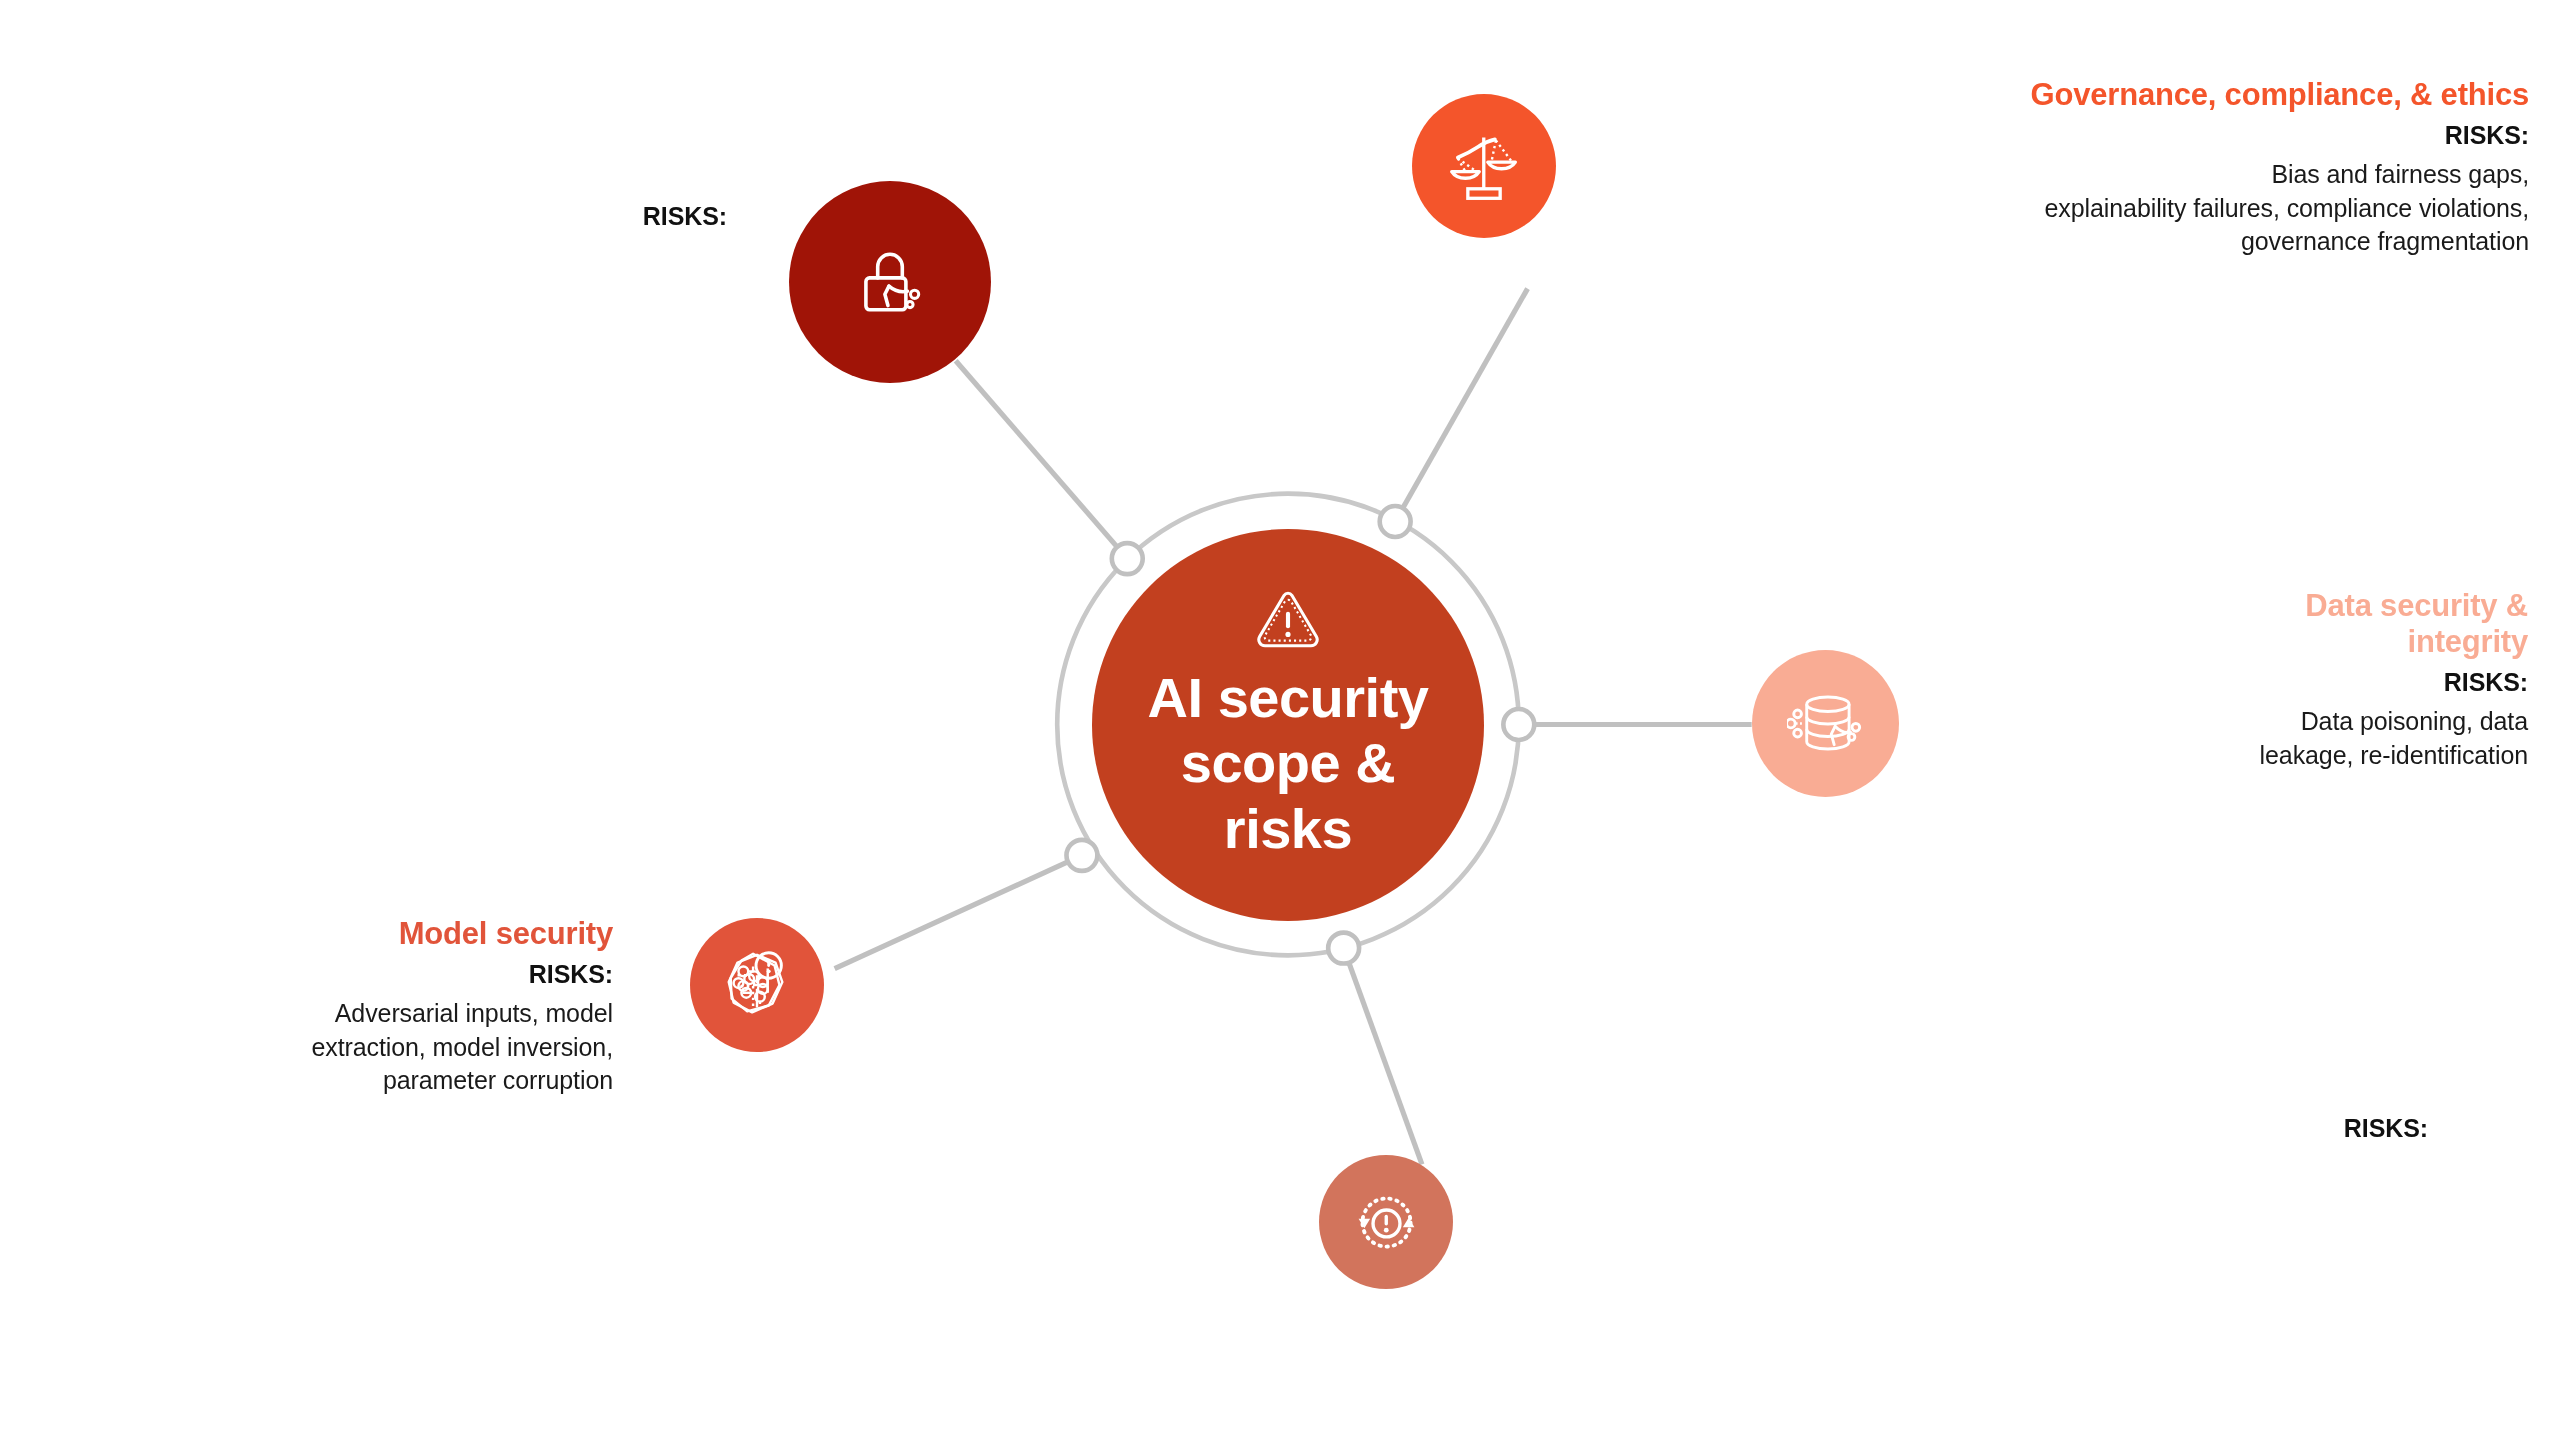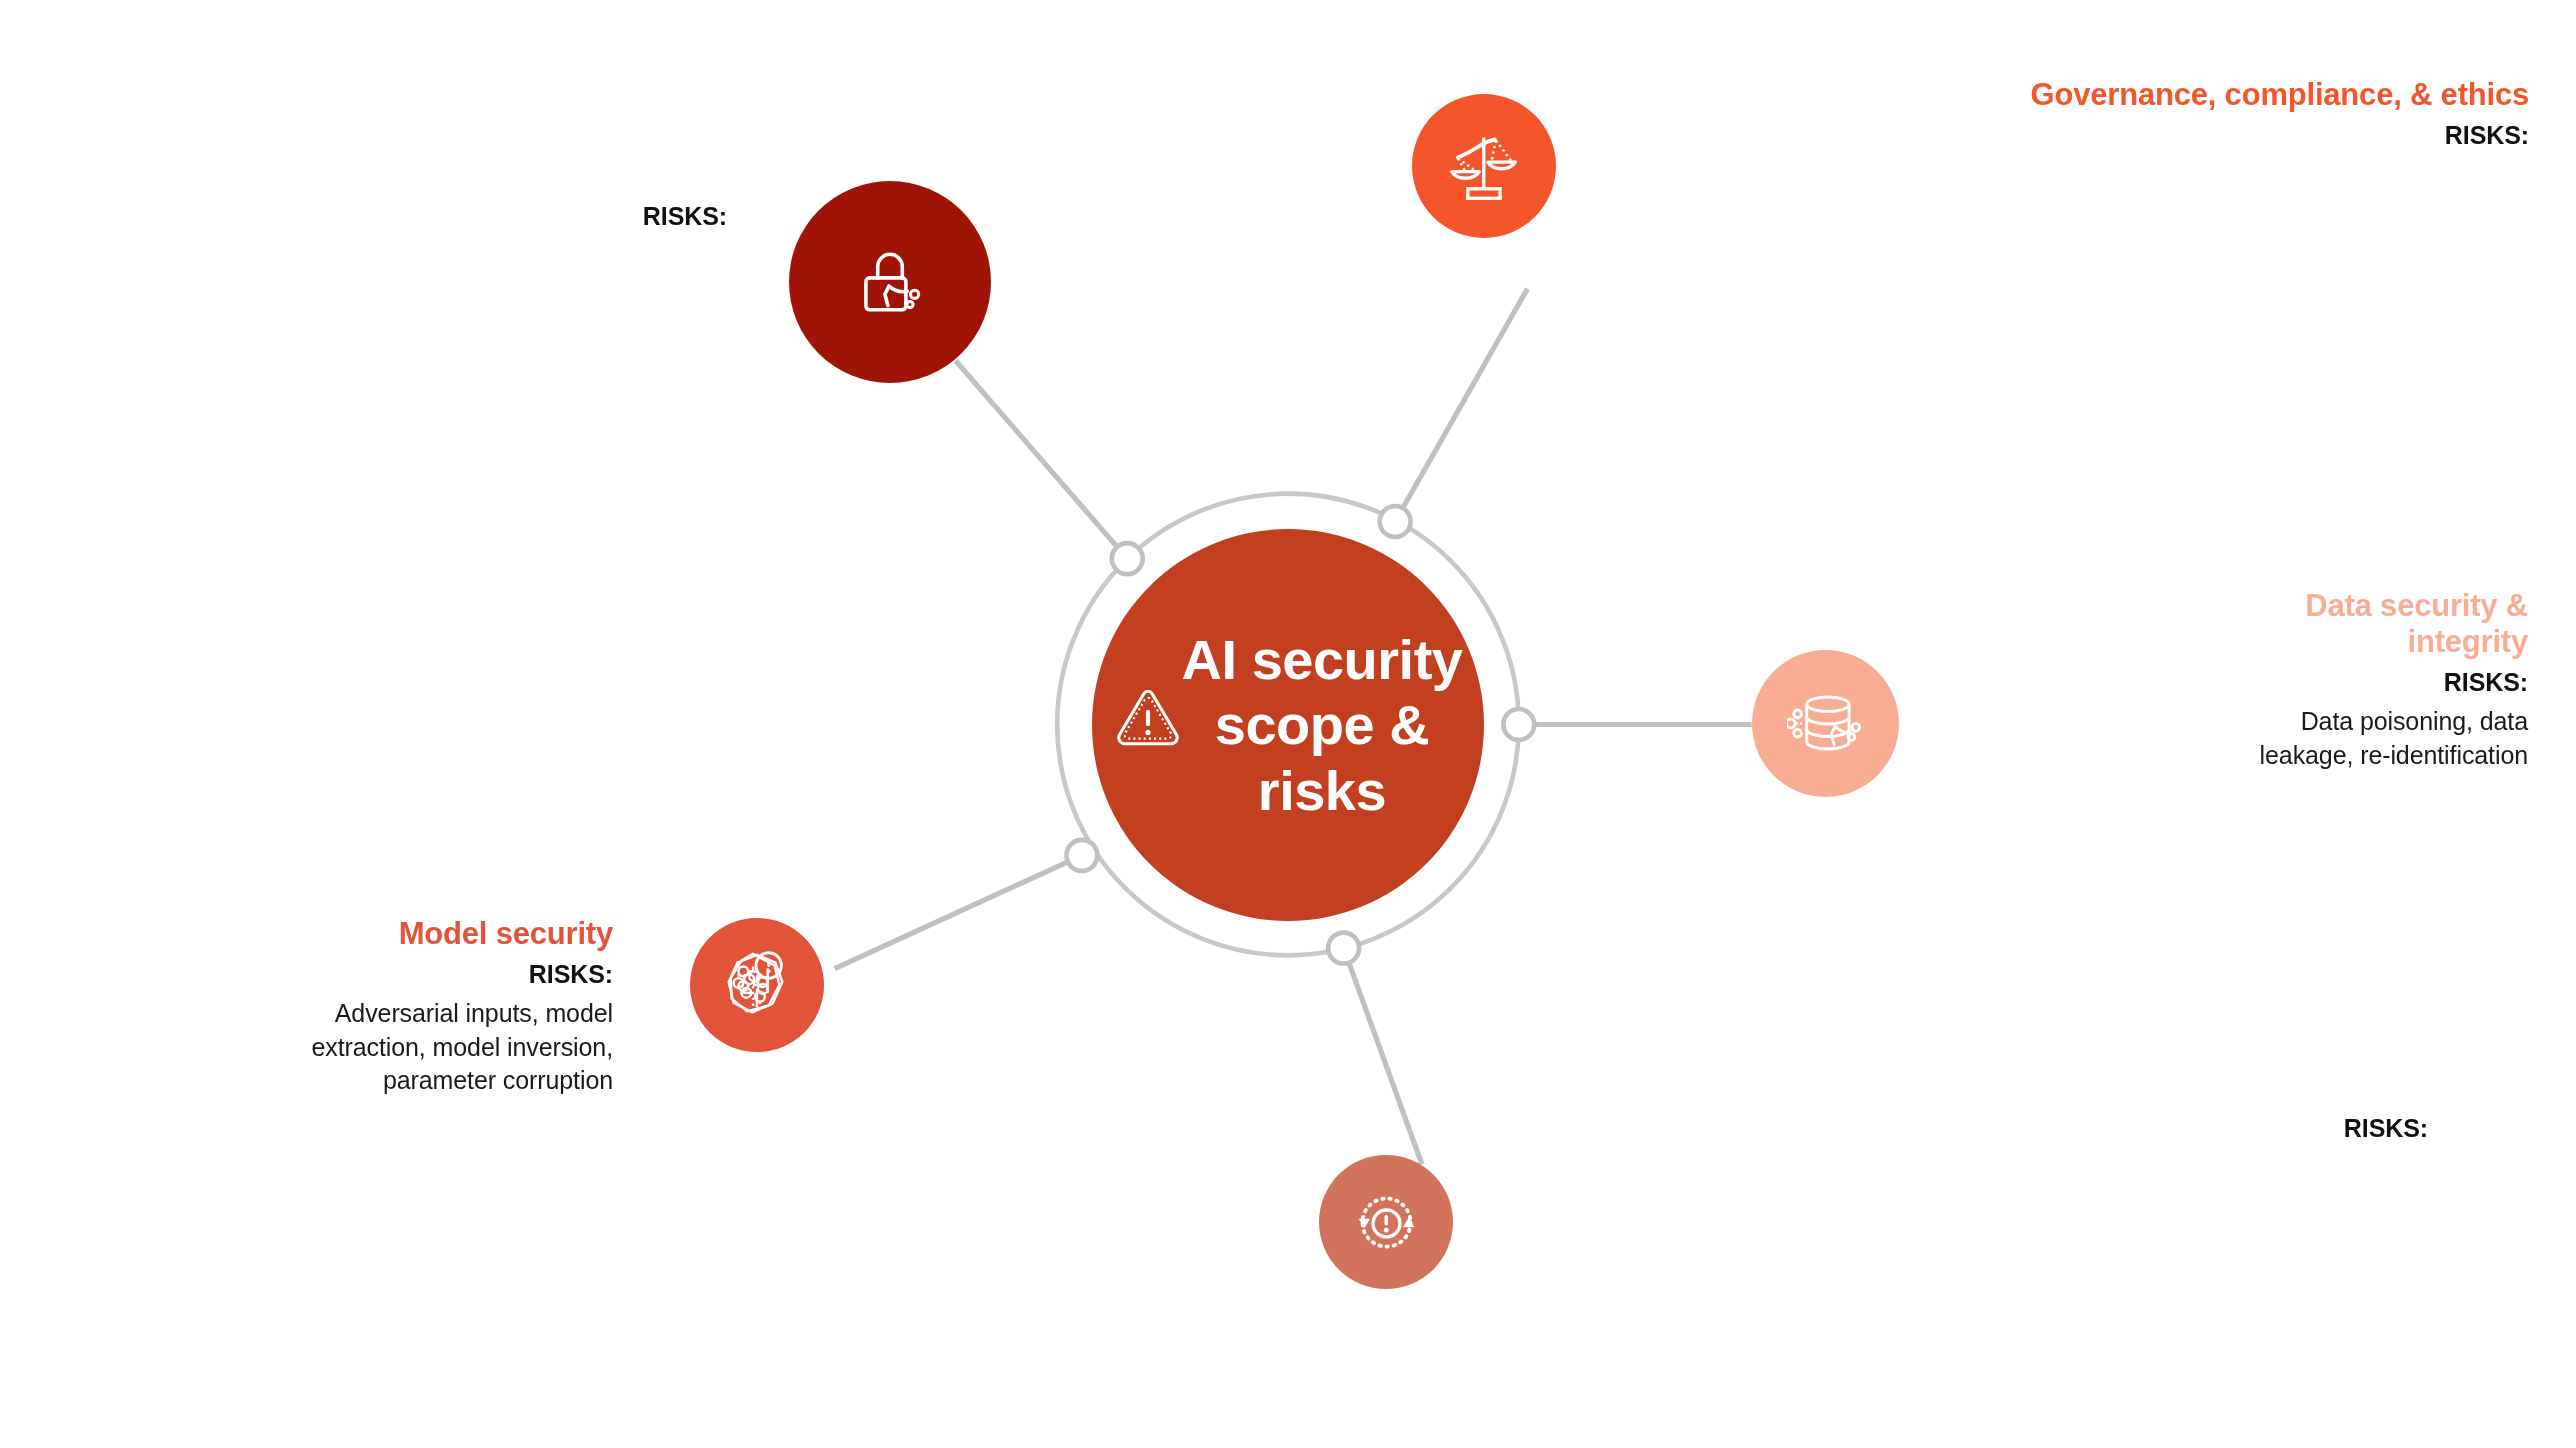--- a/index.html
+++ b/index.html
@@ -32,20 +32,21 @@
     height: 1449px;
     pointer-events: none;
   }
 
   
   .hub {
     position: absolute;
     border-radius: 50%;
     background: #C2401F;
     display: flex;
+    flex-direction: column;
     align-items: center;
     justify-content: center;
     box-sizing: border-box;
   }
   .hub-icon {
     display: block;
     margin-bottom: 13.4px;
   }
   .hub-title {
     color: #ffffff;
@@ -215,20 +216,23 @@
     </svg>
   </div>
 
   <div class="block align-right" style="left:93px; top:201px; width:634px;">
     <p class="risks-label">RISKS:</p>
   </div>
 
   <div class="block align-left" style="left:1643px; top:77px; width:886px;">
     <h3 style="color:#F4552B; white-space:pre-line;">Governance, compliance, &amp; ethics</h3>
     <p class="risks-label">RISKS:</p>
+    <p class="risks-body">Bias and fairness gaps,
+explainability failures, compliance violations,
+governance fragmentation</p>
   </div>
 
   <div class="block align-left" style="left:1982px; top:588px; width:546px;">
     <h3 style="color:#F9AC94; white-space:pre-line;">Data security &amp;
 integrity</h3>
     <p class="risks-label">RISKS:</p>
     <p class="risks-body">Data poisoning, data
 leakage, re-identification</p>
   </div>
 

